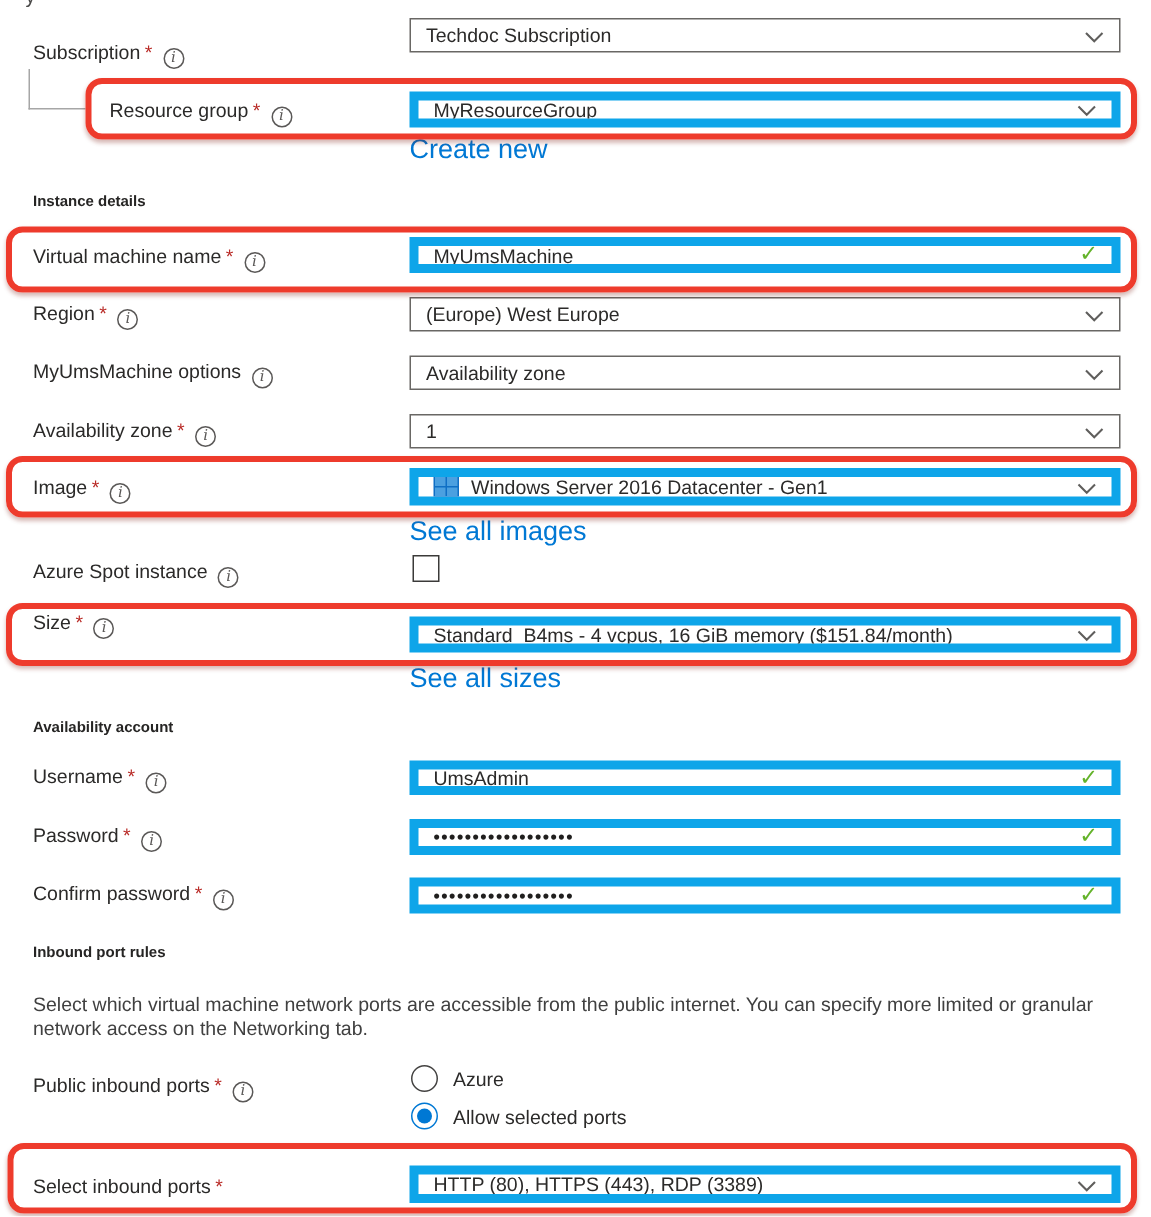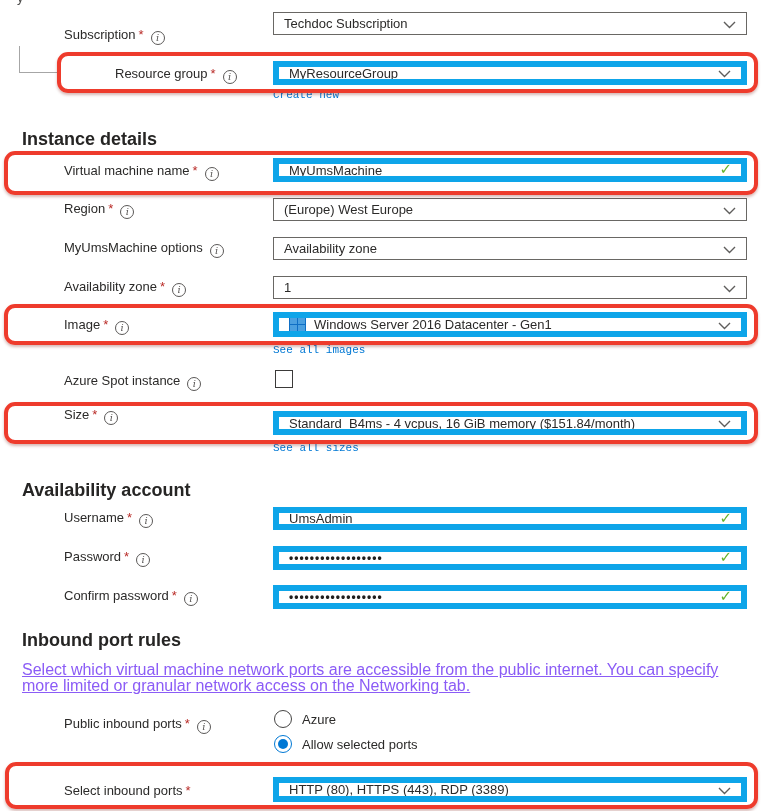--- a/index.html
+++ b/index.html
@@ -3,42 +3,42 @@
 <meta charset="utf-8">
 <style>
   * { margin:0; padding:0; box-sizing:border-box; }
   html,body { background:#ffffff; }
   .page {
     position:relative; width:767px; height:811px; overflow:hidden;
     background:#fff;
     font-family:"Liberation Sans","DejaVu Sans",sans-serif;
     font-size:13px; color:#2b2a29;
   }
-  .lbl { position:absolute; left:22px; color:#2b2a29; font-size:13px; white-space:nowrap;margin-left:42px; }
+  .lbl { position:absolute; left:22px; color:#2b2a29; font-size:13px; white-space:nowrap; }
   .req { color:#b92b27; margin-left:3px; }
   .info {
     display:inline-block; width:14px; height:14px; margin-left:7px;
     border:1px solid #5a5857; border-radius:50%;
     font-family:"DejaVu Serif",serif; font-style:italic; font-size:10px;
     line-height:12px; text-align:center; color:#5a5857; vertical-align:-2px;
   }
   .ctrl {
     position:absolute; left:273px; width:474px; height:23px;
     display:flex; align-items:center; padding:0 30px 0 10px;
     background:#fff; white-space:nowrap; overflow:hidden;
   }
   .ctrl.gray   { border:1px solid #696764; }
   .ctrl.purple { border:6px solid #0ea5e9; }
   .chev { position:absolute; right:10px; top:50%; margin-top:-3px; }
   .check {
     position:absolute; right:9px; top:50%; transform:translateY(-54%);
     color:#64b32a; font-size:15px; font-weight:bold;
   }
-  .link { position:absolute; left:273px; color:#0078d4; font-size:11px; text-decoration:none; white-space:nowrap;font-family:Liberation Mono, monospace; }
-  .hdr { position:absolute; left:22px; font-size:18px; font-weight:700; color:#262524; }
+  .link { position:absolute; left:273px; color:#0078d4; font-size:18px; text-decoration:none; white-space:nowrap; }
+  .hdr { position:absolute; left:22px; font-size:10px; font-weight:700; color:#262524; }
   .redbox {
     position:absolute; border:4px solid #ee3b2c; border-radius:11px;
     box-shadow:0 2px 3px rgba(120,20,10,0.30); pointer-events:none; z-index:5;
     background:transparent;
   }
   .connector { position:absolute; background:#a6a6a6; }
   .checkbox {
     position:absolute; left:275px; width:18px; height:18px;
     border:1.5px solid #3b3a39; background:#fff;
   }
@@ -46,21 +46,21 @@
     position:absolute; left:274px; width:18px; height:18px; border-radius:50%;
     border:1px solid #47464:5; background:#fff;
   }
   .radio.off { border:1px solid #454443; }
   .radio.on  { border:1px solid #0078d4; }
   .radio.on::after {
     content:""; position:absolute; left:3px; top:3px; width:10px; height:10px;
     border-radius:50%; background:#0078d4;
   }
   .radio-lbl { position:absolute; left:302px; font-size:13px; color:#2b2a29; }
-  .desc { position:absolute; left:22px; width:716px; font-size:16px; line-height:16px; color:#8b5cf6;text-decoration:underline; }
+  .desc { position:absolute; left:22px; width:716px; font-size:13px; line-height:16px; color:#404040; }
   .winlogo {
     display:inline-grid; grid-template-columns:7px 7px; grid-template-rows:7px 7px;
     gap:1px; background:#0f6fc5; padding:1px; margin-right:8px; flex:0 0 auto;
   }
   .winlogo span { background:#4ba0e0; }
   .frag { position:absolute; left:17px; top:-10px; font-size:13px; color:#4b4a49; }
   .dots { letter-spacing:1px; font-size:12px; font-weight:bold; color:#201f1e; }
 </style>
 </head>
 <body>

